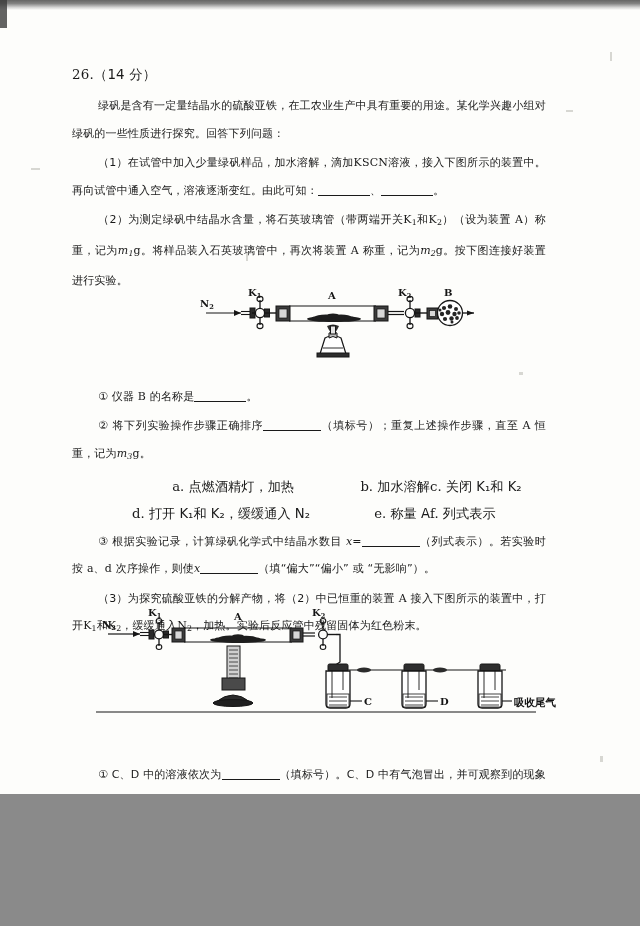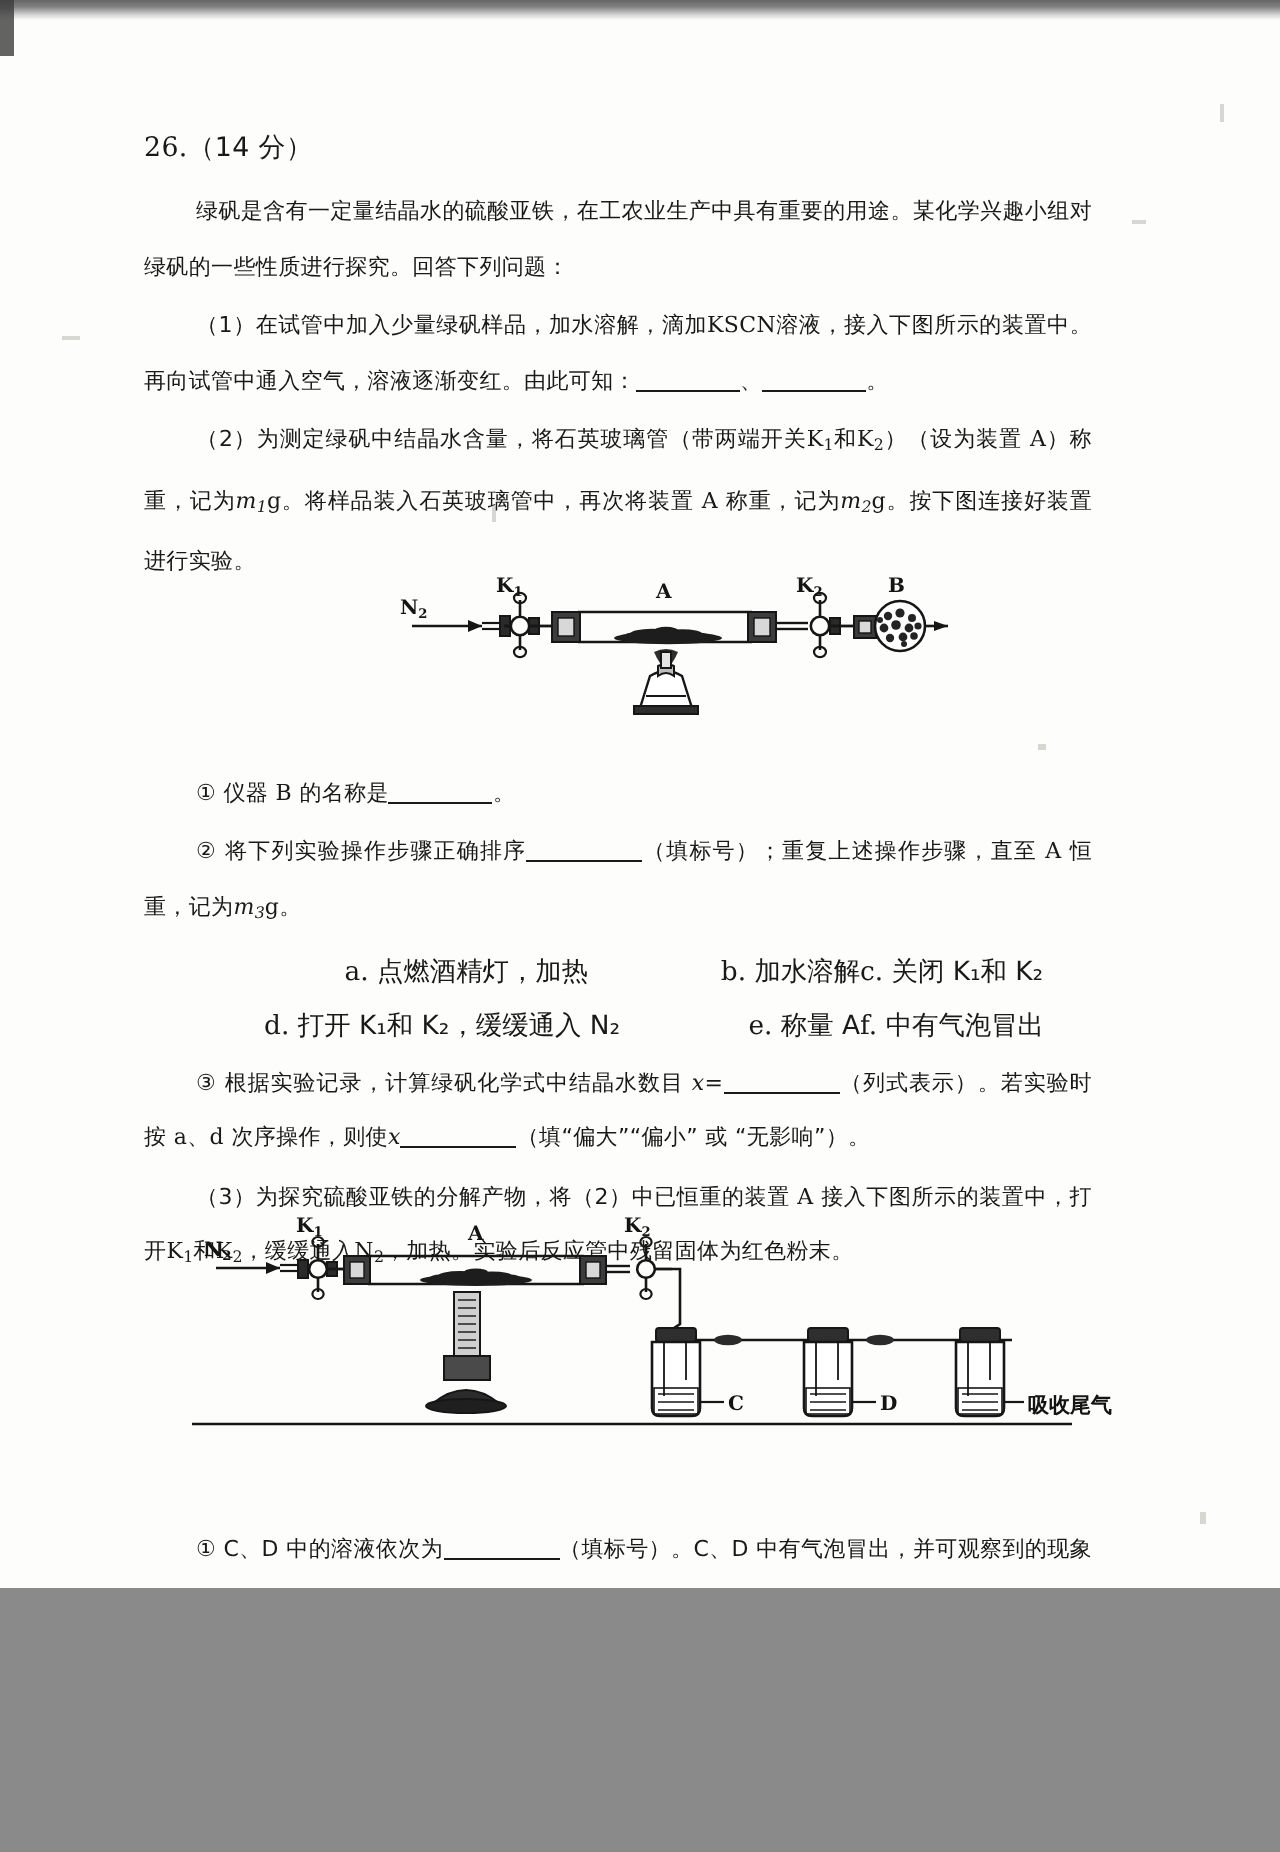--- a/index.html
+++ b/index.html
@@ -147,21 +147,21 @@
 
     <div class="opts opt-row-1 opts-steps">
       <span><span class="lat">a.</span> <span>点燃酒精灯，加热</span></span>
       <span><span class="lat">b.</span> <span>加水溶解</span></span>
       <span><span class="lat">c.</span> <span>关闭 K₁和 K₂</span></span>
     </div>
 
     <div class="opts opt-row-2 opts-steps">
       <span style="width:212px;"><span class="lat">d.</span> <span>打开 K₁和 K₂，缓缓通入 N₂</span></span>
       <span style="width:120px;"><span class="lat">e.</span> <span>称量 A</span></span>
-      <span><span class="lat">f.</span> <span>中有气泡冒出</span></span>
+      <span><span class="lat">f.</span> <span>列式表示</span></span>
     </div>
 
     <p class="ind"><span>③ 根据实验记录，计算绿矾化学式中结晶水数目</span> <span class="it">x</span><span class="lat">=</span><span class="blank lg"></span><span>（列式表示）。若实验时按</span> <span class="lat">a、d</span> <span>次序操作，则使</span><span class="it">x</span><span class="blank lg"></span><span>（填</span><span>“偏大”</span><span>“偏小”</span> <span>或</span> <span>“无影响”</span><span>）。</span></p>
 
     <p class="ind"><span>（3）为探究硫酸亚铁的分解产物，将（2）中已恒重的装置</span> <span class="lat">A</span> <span>接入下图所示的装置中，打开</span><span class="lat">K</span><sub class="lat">1</sub><span>和</span><span class="lat">K</span><sub class="lat">2</sub><span>，缓缓通入</span><span class="lat">N</span><sub class="lat">2</sub><span>，加热。实验后反应管中残留固体为红色粉末。</span></p>
 
     <div style="height:116px;"></div>
 
     <p class="ind"><span>① C、D 中的溶液依次为</span><span class="blank lg"></span><span>（填标号）。C、D 中有气泡冒出，并可观察到的现象分别为</span><span class="blank"></span><span>。</span></p>
 

